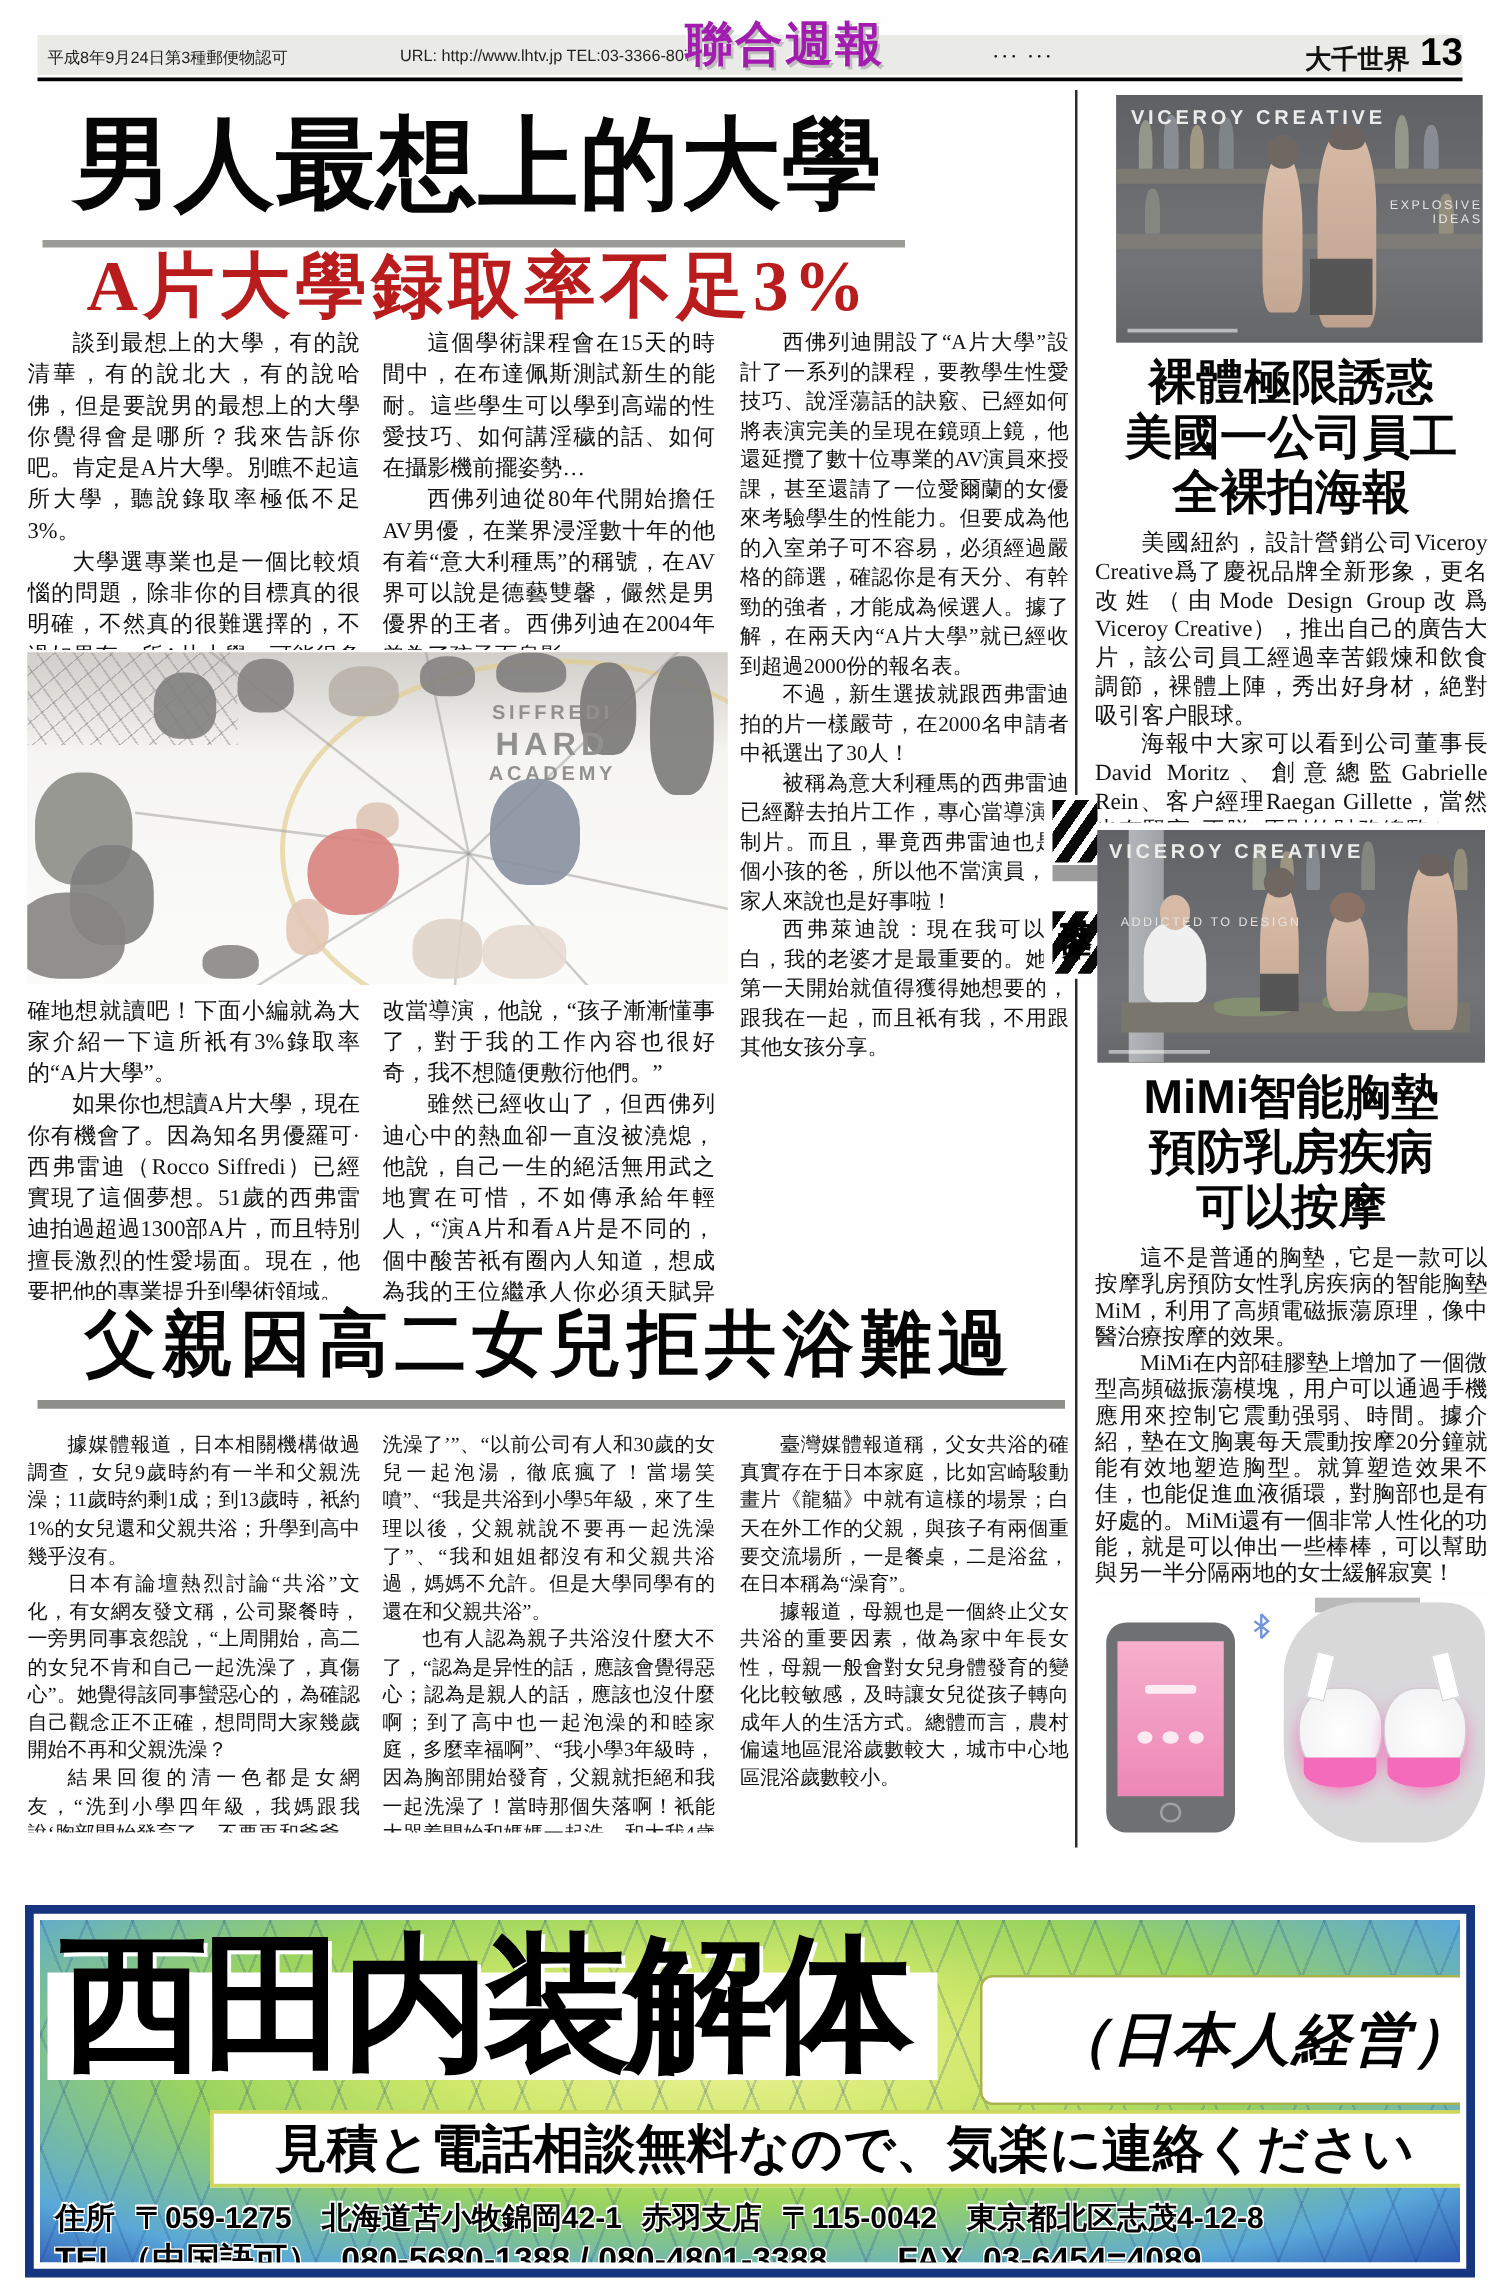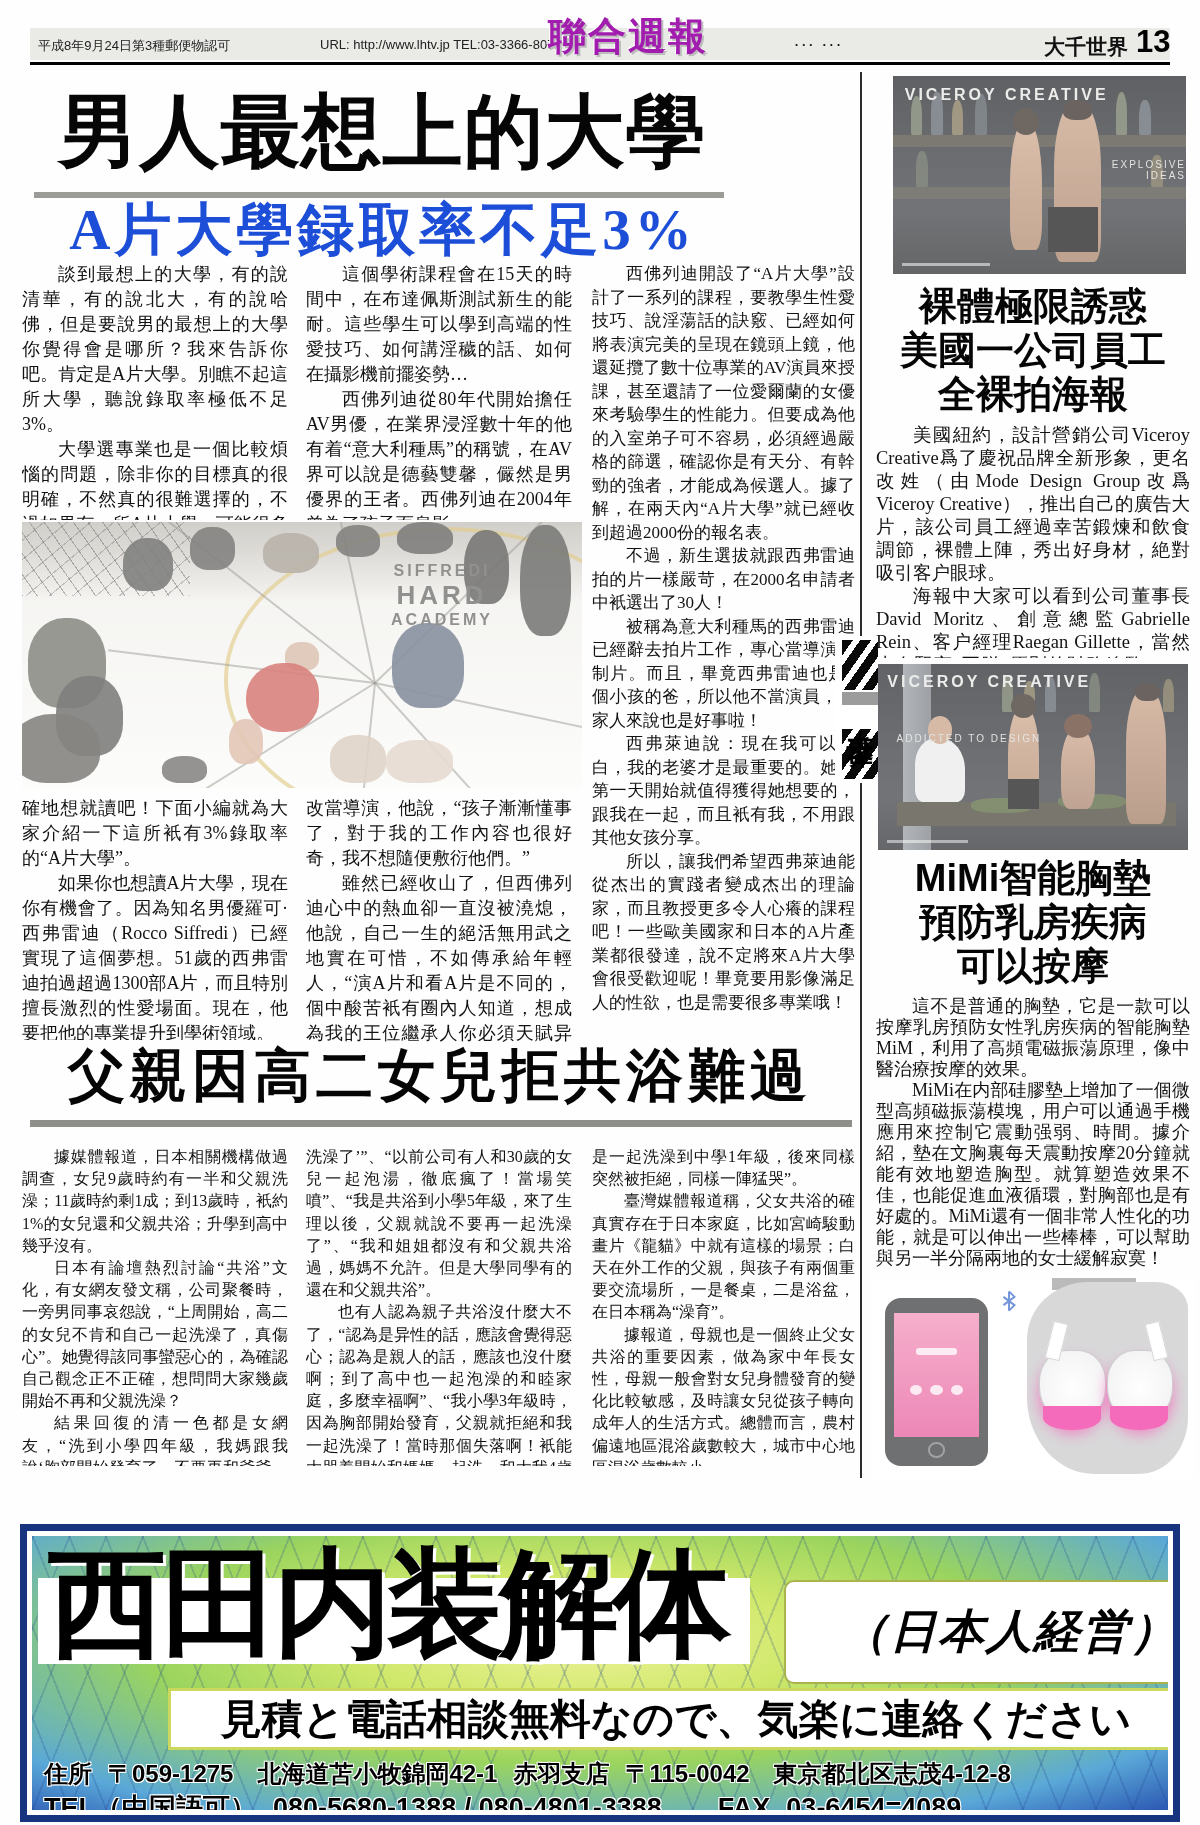--- a/index.html
+++ b/index.html
@@ -16,21 +16,21 @@
   .hdr-section { position:absolute; left:1044px; top:33px; font-size:21px; font-weight:700; color:#111; }
   .hdr-page { position:absolute; left:1136px; top:24px; font-size:31px; font-weight:900;
               font-family:"Liberation Sans",sans-serif; color:#000; }
   .hdr-rule { position:absolute; left:30px; top:62px; width:1140px; height:3px; background:#000; }
 
   
   .h-main { position:absolute; left:30px; top:80px; width:705px; text-align:center;
             font-size:80px; line-height:104px; font-weight:900; letter-spacing:1px; color:#060606; }
   .rule-1 { position:absolute; left:34px; top:192px; width:690px; height:6px; background:#9b9b98; }
   .h-sub { position:absolute; left:30px; top:200px; width:705px; text-align:center;
-           font-size:57px; line-height:60px; font-weight:700; letter-spacing:4px; color:#1d4ed8; }
+           font-size:57px; line-height:60px; font-weight:700; letter-spacing:4px; color:#b91c1c; }
   .h-a2 { position:absolute; left:22px; top:1042px; width:836px; text-align:center;
           font-family:"Liberation Sans",sans-serif; font-weight:900; font-size:57px; line-height:66px;
           letter-spacing:5px; color:#050505; }
   .rule-2 { position:absolute; left:30px; top:1120px; width:822px; height:7px; background:#8e8e8b; }
 
   
   .colblk { position:absolute; overflow:hidden; text-align:justify; }
   .colblk p { margin:0; }
   .ind { text-indent:2em; }
   .t-main { font-size:18px; line-height:25px; }
@@ -114,21 +114,20 @@
   </div>
   <div class="colblk t-main" style="left:306px; top:262px; width:266px; height:258px;">
     <p class="ind">這個學術課程會在15天的時間中，在布達佩斯測試新生的能耐。這些學生可以學到高端的性愛技巧、如何講淫穢的話、如何在攝影機前擺姿勢…</p>
     <p class="ind">西佛列迪從80年代開始擔任AV男優，在業界浸淫數十年的他有着“意大利種馬”的稱號，在AV界可以說是德藝雙馨，儼然是男優界的王者。西佛列迪在2004年曾為了孩子而息影，</p>
   </div>
   <div class="colblk t-c3" style="left:592px; top:262px; width:263px; height:778px;">
     <p class="ind">西佛列迪開設了“A片大學”設計了一系列的課程，要教學生性愛技巧、說淫蕩話的訣竅、已經如何將表演完美的呈現在鏡頭上鏡，他還延攬了數十位專業的AV演員來授課，甚至還請了一位愛爾蘭的女優來考驗學生的性能力。但要成為他的入室弟子可不容易，必須經過嚴格的篩選，確認你是有天分、有幹勁的強者，才能成為候選人。據了解，在兩天內“A片大學”就已經收到超過2000份的報名表。</p>
     <p class="ind">不過，新生選拔就跟西弗雷迪拍的片一樣嚴苛，在2000名申請者中衹選出了30人！</p>
     <p class="ind">被稱為意大利種馬的西弗雷迪已經辭去拍片工作，專心當導演及制片。而且，畢竟西弗雷迪也是2個小孩的爸，所以他不當演員，對家人來說也是好事啦！</p>
     <p class="ind">西弗萊迪說：現在我可以明白，我的老婆才是最重要的。她從第一天開始就值得獲得她想要的，跟我在一起，而且衹有我，不用跟其他女孩分享。</p>
-    <p class="ind">所以，讓我們希望西弗萊迪能從杰出的實踐者變成杰出的理論家，而且教授更多令人心癢的課程吧！一些歐美國家和日本的A片產業都很發達，說不定將來A片大學會很受歡迎呢！畢竟要用影像滿足人的性欲，也是需要很多專業哦！</p>
   </div>
 
   <div class="photo wash" style="left:22px; top:522px; width:560px; height:266px;
        background:linear-gradient(180deg,#b3afa8 0%,#c9c5be 12%,#efeeea 30%,#fafaf7 100%);">
     <div style="left:0;top:0;width:30%;height:28%;
          background:repeating-linear-gradient(55deg,rgba(25,25,25,.5) 0 1px,transparent 1px 12px),
                     repeating-linear-gradient(-40deg,rgba(25,25,25,.4) 0 1px,transparent 1px 15px);"></div>
     <div style="left:36%;top:2%;width:78%;height:112%;border:4px solid #d0ab3f;border-radius:50%;opacity:.65;"></div>
     <div class="rl" style="transform:rotate(12deg);"></div>
     <div class="rl" style="transform:rotate(48deg);"></div>
@@ -274,21 +273,20 @@
   <div class="colblk t-a2" style="left:22px; top:1146px; width:266px; height:320px;">
     <p class="ind">據媒體報道，日本相關機構做過調查，女兒9歲時約有一半和父親洗澡；11歲時約剩1成；到13歲時，衹約1%的女兒還和父親共浴；升學到高中幾乎沒有。</p>
     <p class="ind">日本有論壇熱烈討論“共浴”文化，有女網友發文稱，公司聚餐時，一旁男同事哀怨說，“上周開始，高二的女兒不肯和自己一起洗澡了，真傷心”。她覺得該同事蠻惡心的，為確認自己觀念正不正確，想問問大家幾歲開始不再和父親洗澡？</p>
     <p class="ind">結果回復的清一色都是女網友，“洗到小學四年級，我媽跟我說‘胸部開始發育了，不要再和爺爺、爸爸一起</p>
   </div>
   <div class="colblk t-a2" style="left:306px; top:1146px; width:266px; height:320px;">
     <p>洗澡了’”、“以前公司有人和30歲的女兒一起泡湯，徹底瘋了！當場笑噴”、“我是共浴到小學5年級，來了生理以後，父親就說不要再一起洗澡了”、“我和姐姐都沒有和父親共浴過，媽媽不允許。但是大學同學有的還在和父親共浴”。</p>
     <p class="ind">也有人認為親子共浴沒什麼大不了，“認為是异性的話，應該會覺得惡心；認為是親人的話，應該也沒什麼啊；到了高中也一起泡澡的和睦家庭，多麼幸福啊”、“我小學3年級時，因為胸部開始發育，父親就拒絕和我一起洗澡了！當時那個失落啊！衹能大哭着開始和媽媽一起洗。和大我4歲的哥哥也</p>
   </div>
   <div class="colblk t-a2" style="left:592px; top:1146px; width:263px; height:320px;">
-    <p>是一起洗澡到中學1年級，後來同樣突然被拒絕，同樣一陣猛哭”。</p>
     <p class="ind">臺灣媒體報道稱，父女共浴的確真實存在于日本家庭，比如宮崎駿動畫片《龍貓》中就有這樣的場景；白天在外工作的父親，與孩子有兩個重要交流場所，一是餐桌，二是浴盆，在日本稱為“澡育”。</p>
     <p class="ind">據報道，母親也是一個終止父女共浴的重要因素，做為家中年長女性，母親一般會對女兒身體發育的變化比較敏感，及時讓女兒從孩子轉向成年人的生活方式。總體而言，農村偏遠地區混浴歲數較大，城市中心地區混浴歲數較小。</p>
   </div>
 
   <div class="ad">
     <div class="ad-inner">
       <div class="ad-titleband"></div>
       <div class="ad-title">西田内装解体</div>
       <div class="ad-mgmt">
         <span>（日本人経営）</span>

